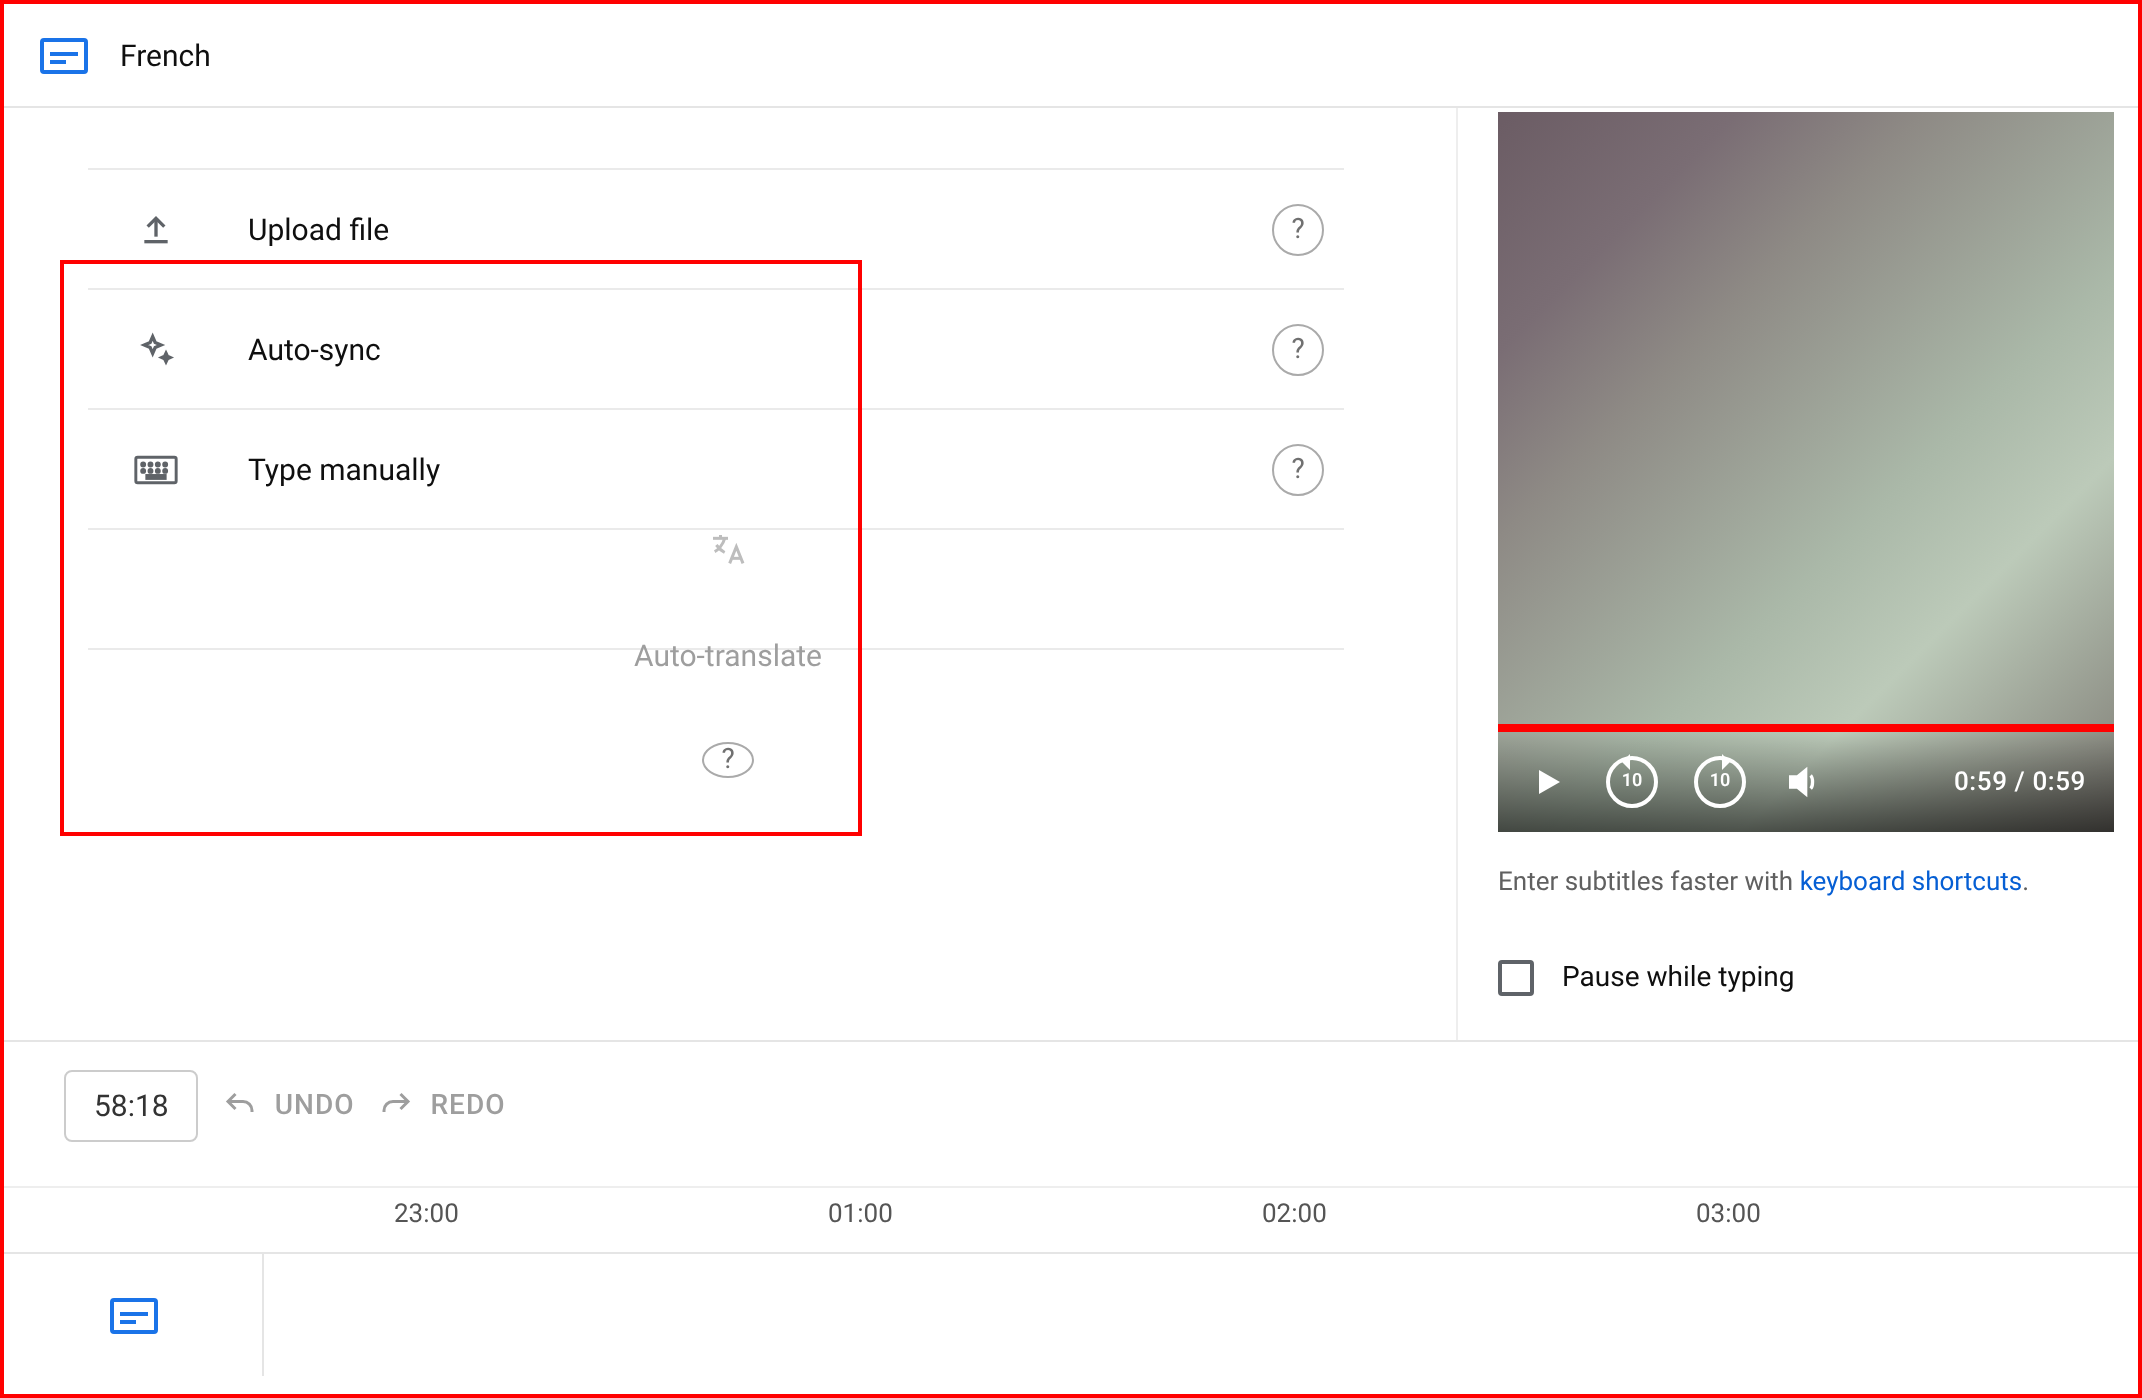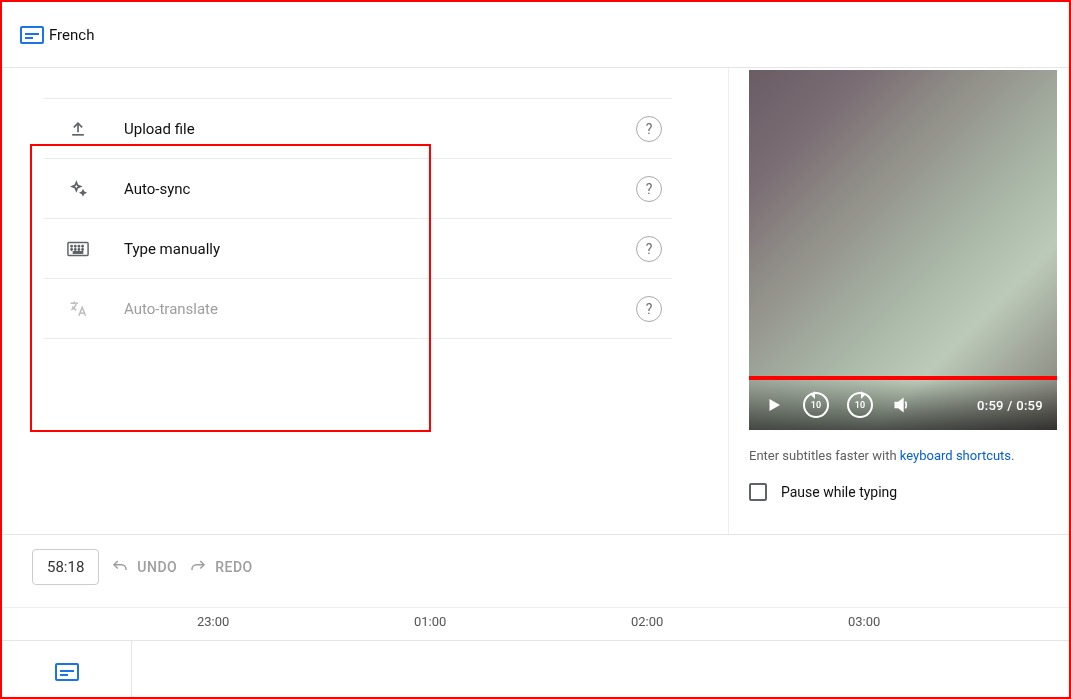--- a/index.html
+++ b/index.html
@@ -14,24 +14,24 @@
     height: 699px;
     border: 2px solid #ff0000;
     position: relative;
     overflow: hidden;
   }
 
   
   .header {
     display: flex;
     align-items: center;
-    height: 66px;
+    height: 52px;
     padding: 0 18px;
     border-bottom: 1px solid #e5e5e5;
-    gap: 5px;
+    gap: 16px;
   }
   .cc-icon {
     width: 24px; height: 18px;
     border: 2px solid #1a73e8;
     border-radius: 2px;
     display: flex; flex-direction: column; justify-content: flex-end;
     padding: 2px 3px 3px 3px;
     gap: 2px;
   }
   .cc-icon span { display:block; height:2px; background:#1a73e8; }
@@ -78,21 +78,21 @@
   }
   .option-row {
     display: flex;
     align-items: center;
     height: 60px;
     border-bottom: 1px solid #eaeaea;
     padding: 0 10px 0 22px;
     gap: 34px;
     cursor: pointer;
   }
-  .option-row.disabled { color:#9e9e9e; cursor:default; }
+  .option-row.disabled { color:#9e9e9e; cursor:default;flex-direction:column; }
   .opt-icon {
     width: 24px; height: 24px;
     display:flex; align-items:center; justify-content:center;
     color:#5f6368;
   }
   .option-row.disabled .opt-icon { color:#bdbdbd; }
   .opt-label { font-size: 15px; flex:1; }
   .help-btn {
     width: 26px; height:26px;
     border:1.5px solid #aaa;
@@ -136,21 +136,21 @@
   }
   .replay-badge::before{
     content:""; position:absolute; top:-3px; left:4px;
     border:4px solid transparent;
   }
   .replay-badge.back::before{ border-right-color:#fff; left:2px; }
   .replay-badge.fwd::before{ border-left-color:#fff; left:auto; right:2px; }
   .time-display{ margin-left:auto; font-weight:500; letter-spacing:.3px; }
 
   .hint-line{
-    margin: 18px 0 4px 20px;
+    margin: 18px 0 15px 20px;
     font-size: 13px;
     color:#606060;
   }
   .hint-line a{ color:#065fd4; text-decoration:none; }
   .pause-row{
     margin: 16px 0 0 20px;
     display:flex; align-items:center; gap:14px;
     font-size:14px; color:#0f0f0f;
   }
   .checkbox{

